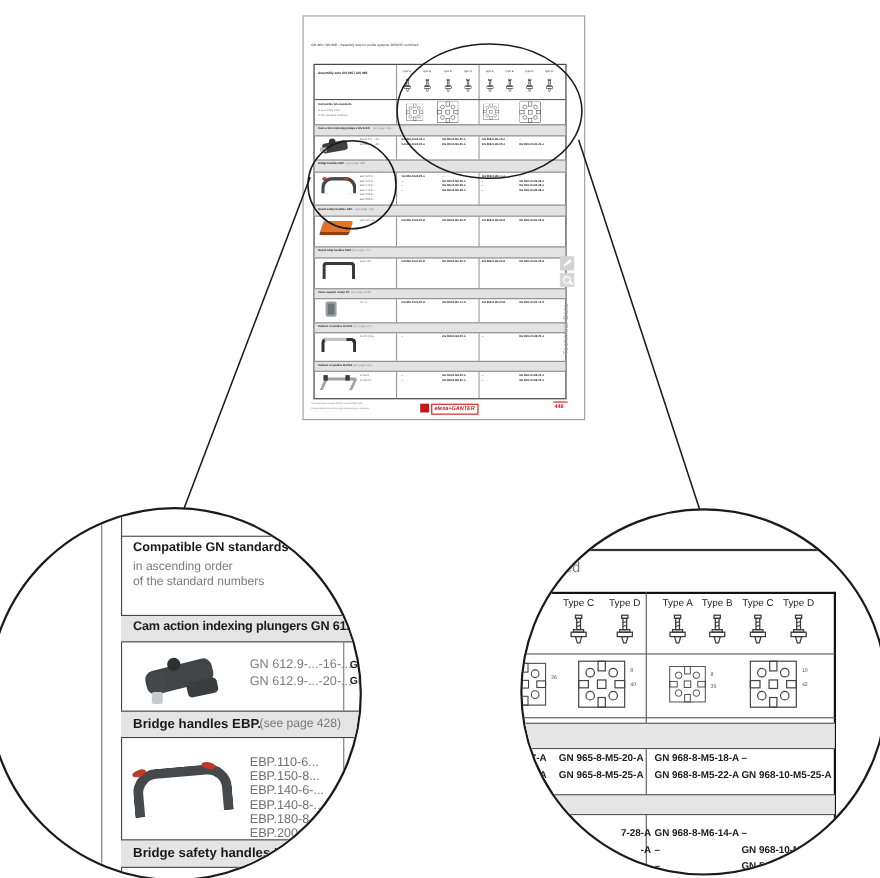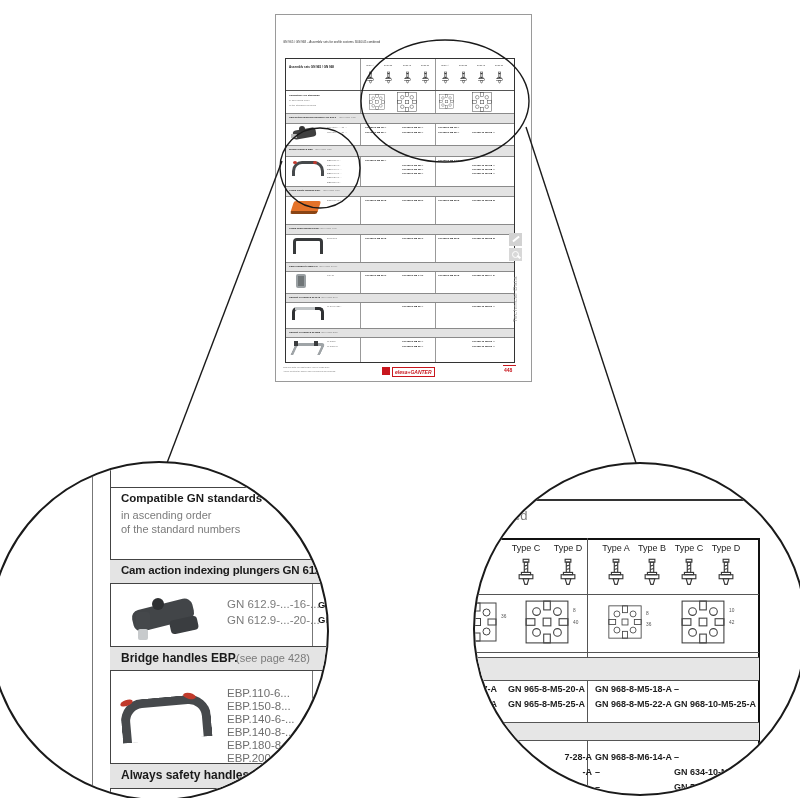--- a/index.html
+++ b/index.html
@@ -380,21 +380,21 @@
   <div id="ebp-list">
       <div class="abs" style="left: 236px; top: 224px; font-size: 11.5px; color: rgb(111, 111, 111);">EBP.110-6...</div>
       <div class="abs" style="left: 236px; top: 237px; font-size: 11.5px; color: rgb(111, 111, 111);">EBP.150-8...</div>
       <div class="abs" style="left: 236px; top: 250px; font-size: 11.5px; color: rgb(111, 111, 111);">EBP.140-6-...</div>
       <div class="abs" style="left: 236px; top: 263px; font-size: 11.5px; color: rgb(111, 111, 111);">EBP.140-8-...</div>
       <div class="abs" style="left: 236px; top: 276px; font-size: 11.5px; color: rgb(111, 111, 111);">EBP.180-8-...</div>
       <div class="abs" style="left: 236px; top: 289px; font-size: 11.5px; color: rgb(111, 111, 111);">EBP.200-8...</div>
     </div>
 
   <div class="band-lg" style="left:119px;right:0;top:300px;height:24px;">
-    <span class="b" style="position:absolute;left:11px;top:4px;font-size:12px;white-space:nowrap;">Always safety handles ESP</span>
+    <span class="b" style="position:absolute;left:11px;top:4px;font-size:12px;white-space:nowrap;">Bridge safety handles ESP</span>
   </div>
 </div>
 
 <div id="rcircle" class="bigcircle">
   <div class="hl" style="left:0;top:35px;width:330px;height:1.5px;background:#333;"></div>
   <div class="abs gray" style="left:38px;top:44px;font-size:13px;">ed</div>
 
   <div class="hl" style="left:0;top:74px;width:284px;height:1.5px;background:#111;"></div>
   <div class="vl" style="left:112px;top:74px;height:256px;background:#555;"></div>
   <div class="vl" style="left:283px;top:74px;height:256px;background:#111;width:1.5px;"></div>
@@ -476,17 +476,17 @@
         <div style="position: static;">7-28-A</div>
         <div style="position: static;">-A</div>
       </div>
       <div class="pn" style="left: 120px; top: 286px; width: 76px; text-align: left;">
         <div style="position: static;">GN 968-8-M6-14-A</div>
         <div style="position: static;">–</div>
         <div style="position: static;">–</div>
       </div>
       <div class="pn" style="left: 199px; top: 286px; width: 90px; text-align: left;">
         <div style="position: static;">–</div>
-        <div style="position: static;">GN 634-10-M</div>
+        <div style="position: static;">GN 968-10-M</div>
         <div style="position: static;">GN 549</div>
       </div>
     </div>
 </div>
 
 </body></html>

